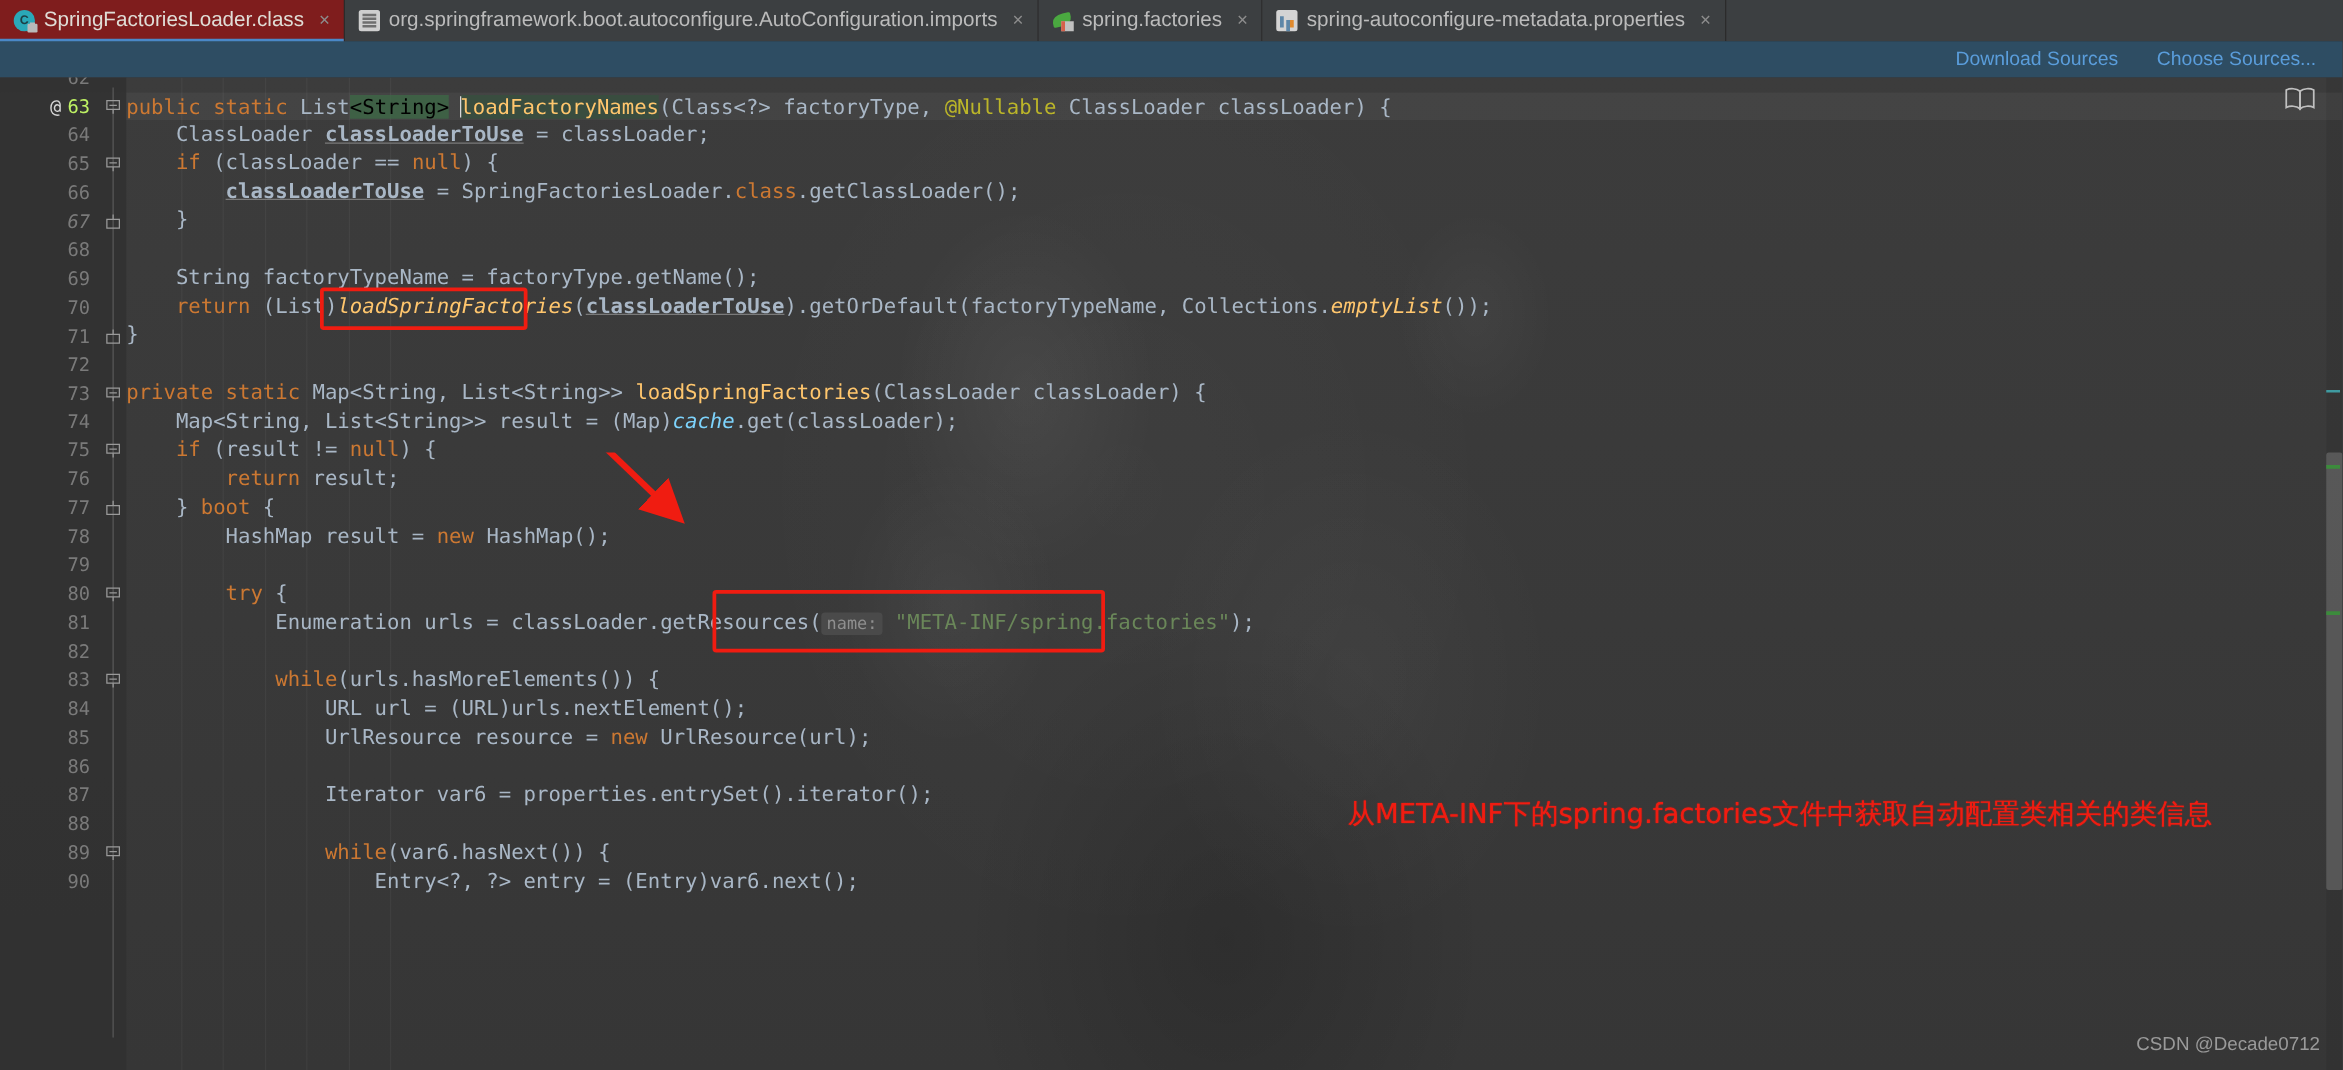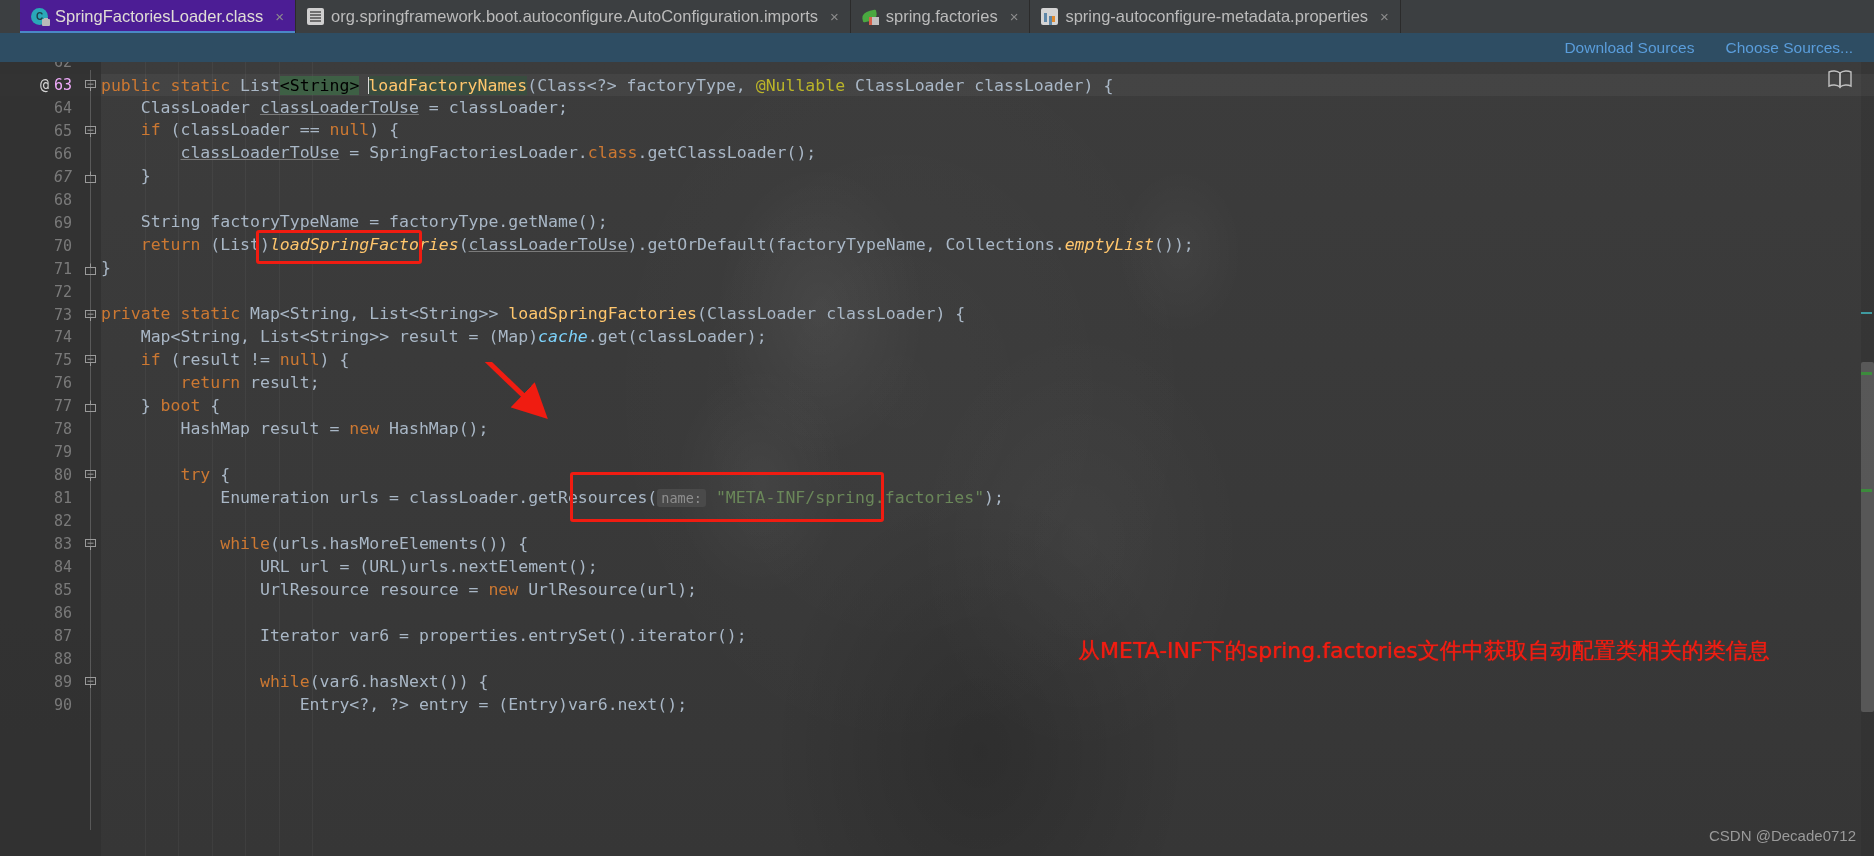--- a/index.html
+++ b/index.html
@@ -16,21 +16,21 @@
     border-bottom:1px solid #2b2b2b;
   }
   .tab{
     display:flex;align-items:center;gap:7px;
     padding:0 11px 0 11px;
     font-size:16.5px;color:#bbbbbb;
     border-right:1px solid #2b2b2b;
     position:relative;white-space:nowrap;
     background:#3c3f41;cursor:default;
   }
-  .tab.active{background:#4c1d95;color:#e0ddd6;margin-left:20px;}
+  .tab.active{background:#7f1d1d;color:#e0ddd6;}
   .tab.active:after{
     content:"";position:absolute;left:0;right:0;bottom:-1px;height:3px;
     background:#4a88c7;
   }
   .tab .close{
     font-size:15px;color:#8d8d8d;margin-left:5px;line-height:1;
   }
   .tab-ico{width:17px;height:17px;flex:0 0 17px;position:relative;display:block;}
 
   
@@ -108,21 +108,21 @@
   .guide{position:absolute;top:0;bottom:0;width:1px;background:rgba(255,255,255,.045);}
 
   #gutter{
     position:absolute;left:0;top:0;width:101px;height:794px;
     background:rgba(49,49,49,.86);
   }
   .ln{
     position:absolute;left:0;width:72px;text-align:right;
     font-family:"DejaVu Sans Mono",monospace;font-size:15px;color:#7a7a7a;
   }
-  .ln.cur{color:#f0abfc;}
+  .ln.cur{color:#bef264;}
   .curband{
     position:absolute;left:0;width:1874px;height:22px;
     background:rgba(255,255,255,.045);
   }
   .at{
     position:absolute;left:40px;font-family:"DejaVu Sans Mono",monospace;
     font-size:15px;color:#d6d6d6;
   }
   .foldline{position:absolute;left:90px;width:1px;background:rgba(190,190,190,.28);}
   .fold{position:absolute;left:84px;width:13px;height:13px;}
@@ -135,21 +135,21 @@
     white-space:pre;
   }
   .cl{position:absolute;left:101px;}
   .kw{color:#cc7832;}
   .pl{color:#a9b7c6;}
   .st{color:#6a8759;}
   .fn{color:#ffc66d;}
   .fi{color:#7dd3fc;}
   .an{color:#bbb529;}
   .it{font-style:italic;}
-  .ul{text-decoration:underline;text-decoration-color:#7a7a7a;}
+  .ul{text-decoration:underline;text-decoration-color:#7a7a7a;font-weight:bold;}
   .hl-id{background:rgba(50,85,60,.55);}
   .hl-br{background:rgba(60,105,70,.75);}
   .caret{display:inline-block;width:0;border-left:1.5px solid #d8d8d8;height:17px;vertical-align:-3px;margin:0 -1px;}
   .hint{
     background:#4a4a4a;color:#8f8f8f;font-size:13.5px;
     border-radius:3px;padding:1px 4px;font-family:"DejaVu Sans Mono",monospace;
   }
 
   
   .redbox{position:absolute;border:3px solid #f01c11;border-radius:3px;pointer-events:none;}

